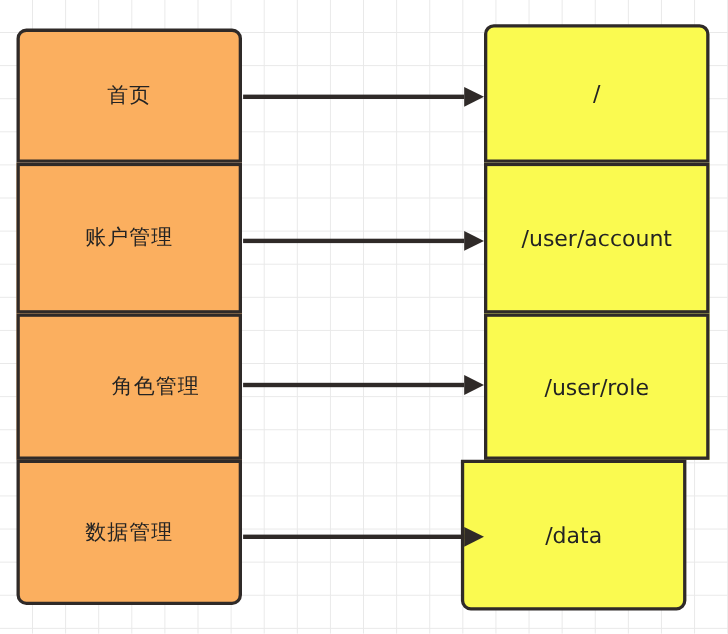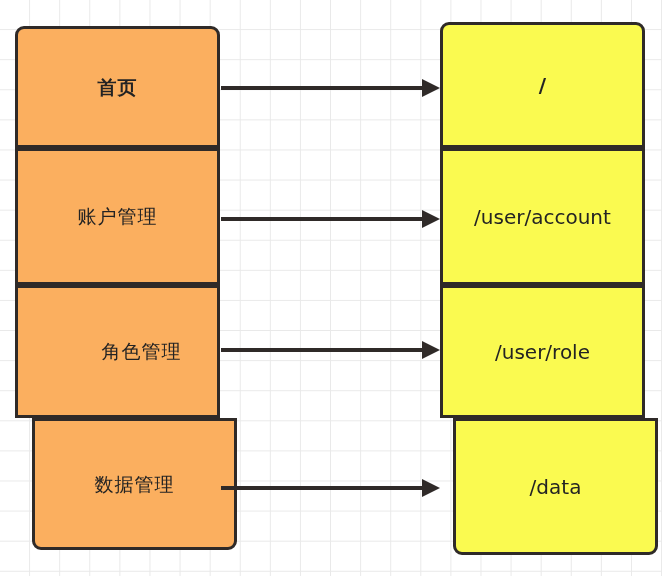--- a/index.html
+++ b/index.html
@@ -39,23 +39,23 @@
   }
   .node.menu {
     background-color: #fbaf5f;
     font-size: 19px;
     letter-spacing: 1px;
   }
   .node.route {
     background-color: #fafa50;
     font-size: 20px;
   }
-  .node.rt { border-radius: 9px 9px 0 0; font-weight: bold; }
+  .node.rt { border-radius: 9px 9px 0 0; }
   .node.mid { border-radius: 0; text-align: right; }
-  .node.rb { border-radius: 0 0 9px 9px; margin-left: 17px; }
+  .node.rb { border-radius: 0 0 9px 9px; }
 
   
   .arrow {
     position: absolute;
     height: 0;
   }
   .arrow .shaft {
     position: absolute;
     left: 0;
     top: -2px;
@@ -110,21 +110,21 @@
   </div>
 
   <div class="node route mid" style="left:440px; top:148px; width:205px; height:137px;">
     <span>/user/account</span>
   </div>
 
   <div class="node route mid" style="left:440px; top:285px; width:205px; height:133px;">
     <span>/user/role</span>
   </div>
 
-  <div class="node route rb" style="left:436px; top:418px; width:205px; height:137px;">
+  <div class="node route rb" style="left:419px; top:418px; width:205px; height:137px;">
     <span>/data</span>
   </div>
 
   <div class="arrow" style="left:221px; top:88px; width:219px;">
     <div class="shaft" style="width:201px;"></div>
     <div class="head" style="left:201px;"></div>
   </div>
 
   <div class="arrow" style="left:221px; top:219px; width:219px;">
     <div class="shaft" style="width:201px;"></div>

